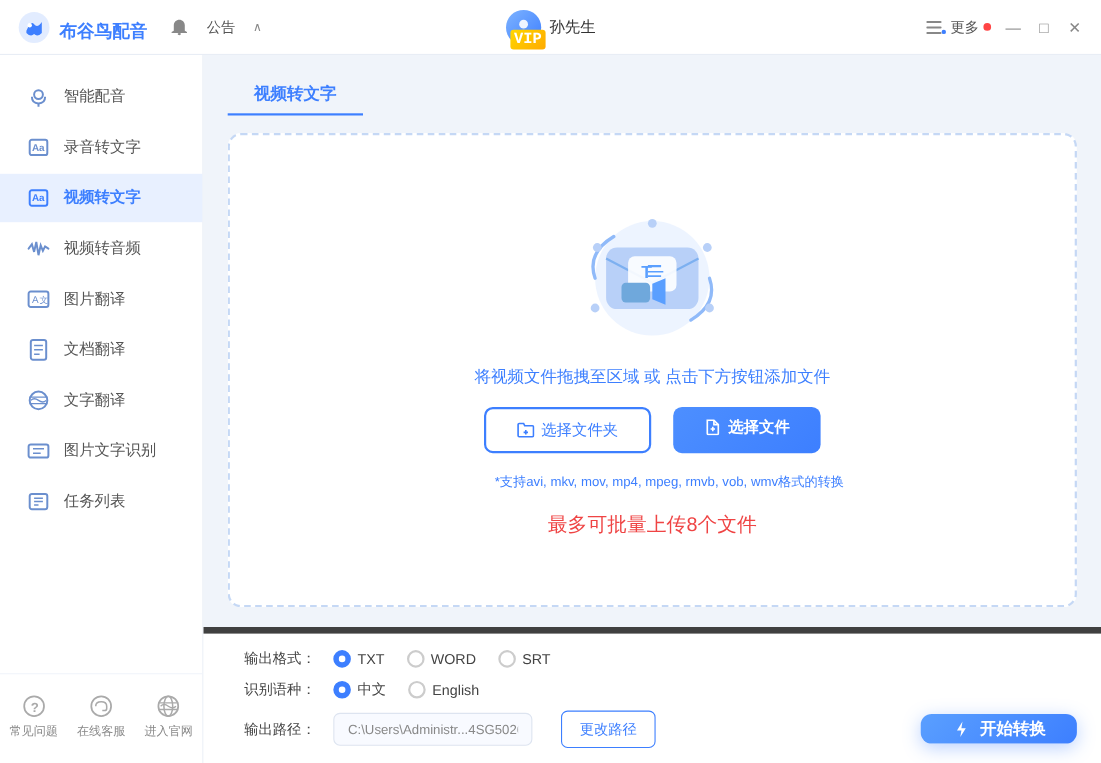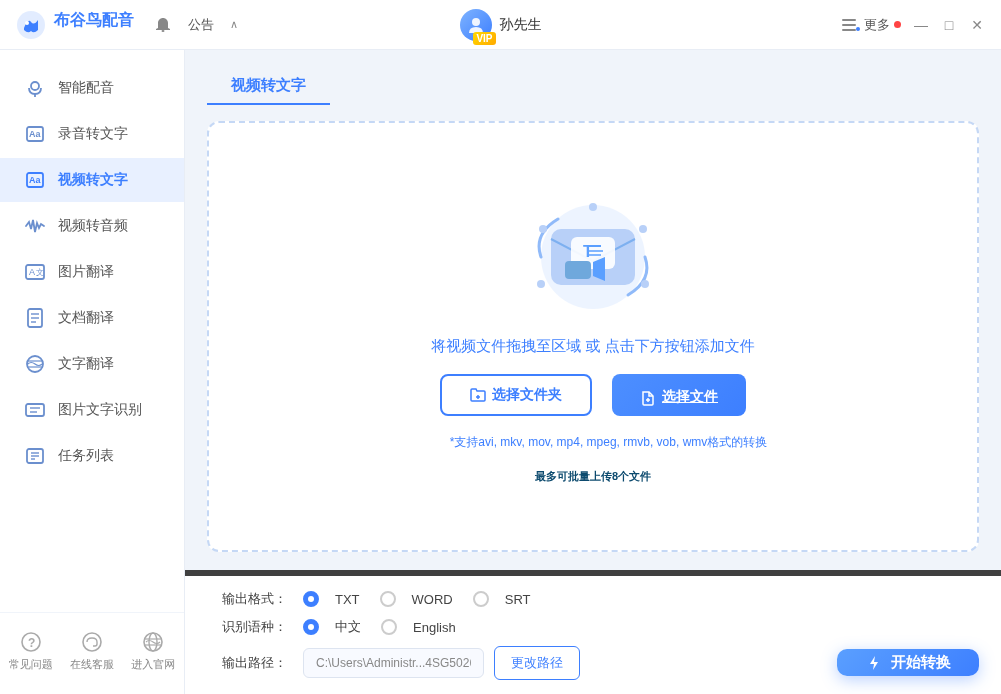--- a/index.html
+++ b/index.html
@@ -17,21 +17,21 @@
       height: 50px;
       background: #fff;
       display: flex;
       align-items: center;
       padding: 0 16px;
       border-bottom: 1px solid #e8edf5;
       position: relative;
     }
     .titlebar-logo {
       display: flex;
-      align-items: flex-start;
+      align-items: flex-end;
       gap: 8px;
       font-size: 16px;
       font-weight: 700;
       color: #3d7fff;
     }
     .logo-icon {
       width: 30px;
       height: 30px;
     }
     .titlebar-notice {
@@ -64,24 +64,25 @@
       color: #fff;
       font-size: 12px;
       position: relative;
     }
     .vip-badge {
       position: absolute;
       bottom: -4px;
       right: -4px;
       background: linear-gradient(135deg, #ffd700, #ffaa00);
       color: #fff;
-      font-size: 10px;
+      font-size: 14px;
       padding: 1px 3px;
       border-radius: 3px;
       font-weight: bold;
+      font-family: Liberation Mono, monospace;
     }
     .titlebar-right {
       margin-left: auto;
       display: flex;
       align-items: center;
       gap: 12px;
     }
     .titlebar-more {
       display: flex;
       align-items: center;
@@ -232,54 +233,52 @@
     }
     .btn-outline {
       display: flex;
       align-items: center;
       gap: 6px;
       padding: 10px 28px;
       border: 2px solid #3d7fff;
       background: #fff;
       color: #3d7fff;
       font-size: 14px;
-      font-weight: 700;
+      font-weight: 400;
       border-radius: 8px;
       cursor: pointer;
     }
     .btn-primary {
       display: flex;
-      align-items: flex-end;
+      align-items: flex-start;
       gap: 6px;
       padding: 10px 28px;
       border: none;
       background: linear-gradient(135deg, #4d8fff, #3d7fff);
       color: #fff;
       font-size: 14px;
       font-weight: 600;
       border-radius: 8px;
       cursor: pointer;
-      text-decoration: underline;
     }
 
     
     .format-hint {
       font-size: 12px;
       color: #999;
       margin-left: 31px;
     }
     .format-hint span {
       color: #3d7fff;
     }
 
     
     .batch-hint {
-      font-size: 11px;
-      color: #0c4a6e;
-      font-weight: bold;
+      font-size: 18px;
+      color: #ef4444;
     }
 
     
     .settings-bar {
       background: #fff;
       border-top: 6px solid #404040;
       padding: 14px 22px;
       display: flex;
       flex-direction: column;
       gap: 10px;
@@ -298,21 +297,21 @@
       flex-shrink: 0;
     }
     .radio-group {
       display: flex;
       align-items: center;
       gap: 20px;
     }
     .radio-item {
       display: flex;
       align-items: center;
-      gap: 16px;
+      gap: 6px;
       font-size: 13px;
       color: #444;
       cursor: pointer;
     }
     .radio-circle {
       width: 16px;
       height: 16px;
       border-radius: 50%;
       border: 2px solid #ccc;
       display: flex;
@@ -350,20 +349,21 @@
       outline: none;
     }
     .btn-change-path {
       padding: 7px 16px;
       border: 1px solid #3d7fff;
       background: #fff;
       color: #3d7fff;
       font-size: 13px;
       border-radius: 6px;
       cursor: pointer;
+      margin-left: 16px;
     }
 
     
     .start-btn {
       position: fixed;
       right: 22px;
       bottom: 18px;
       display: flex;
       align-items: center;
       gap: 8px;

